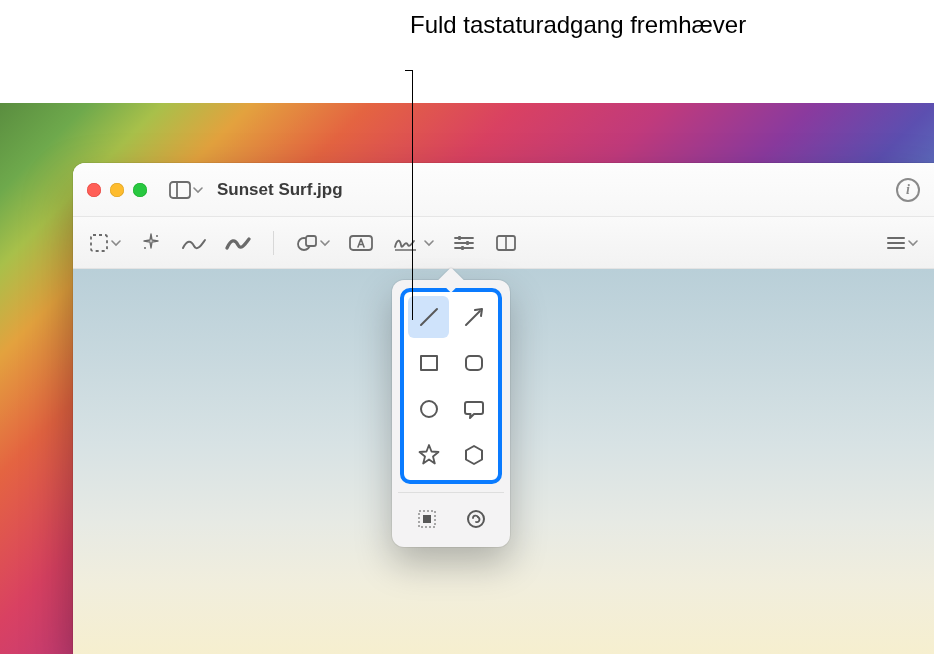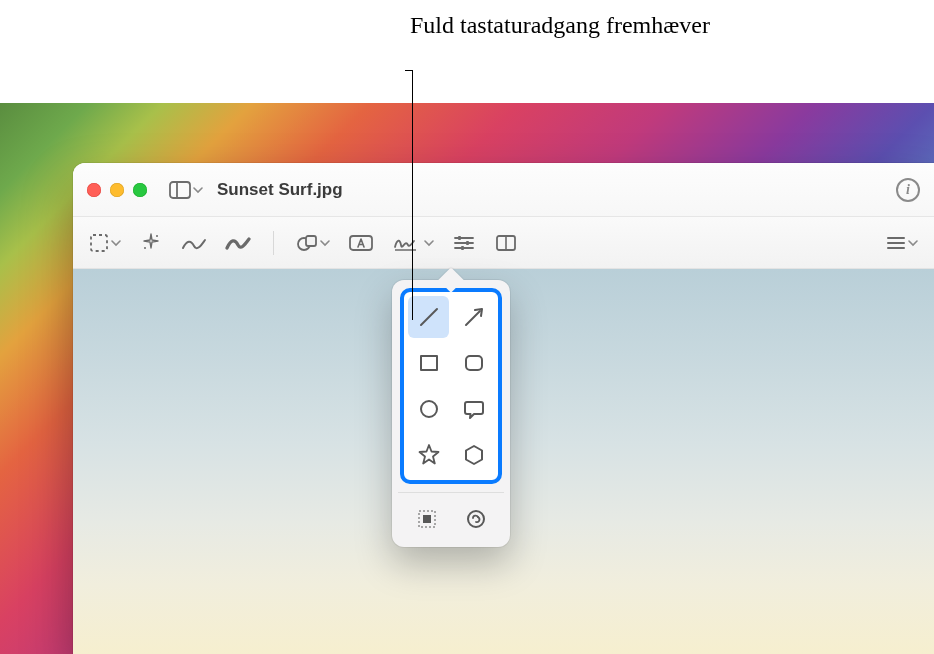--- a/index.html
+++ b/index.html
@@ -5,21 +5,20 @@
   * { box-sizing: border-box; margin: 0; padding: 0; }
   html, body { width: 934px; height: 654px; overflow: hidden; font-family: -apple-system, "Helvetica Neue", Arial, sans-serif; }
   body { background: #fff; }
 
   .callout-area {
     position: absolute;
     top: 10px;
     left: 0;
     width: 934px;
     height: 90px;
-    font-family: Liberation Serif, serif;
   }
   .callout-text {
     position: absolute;
     left: 410px;
     top: 0;
     width: 500px;
     font-size: 24px;
     line-height: 30px;
     color: #000;
   }

